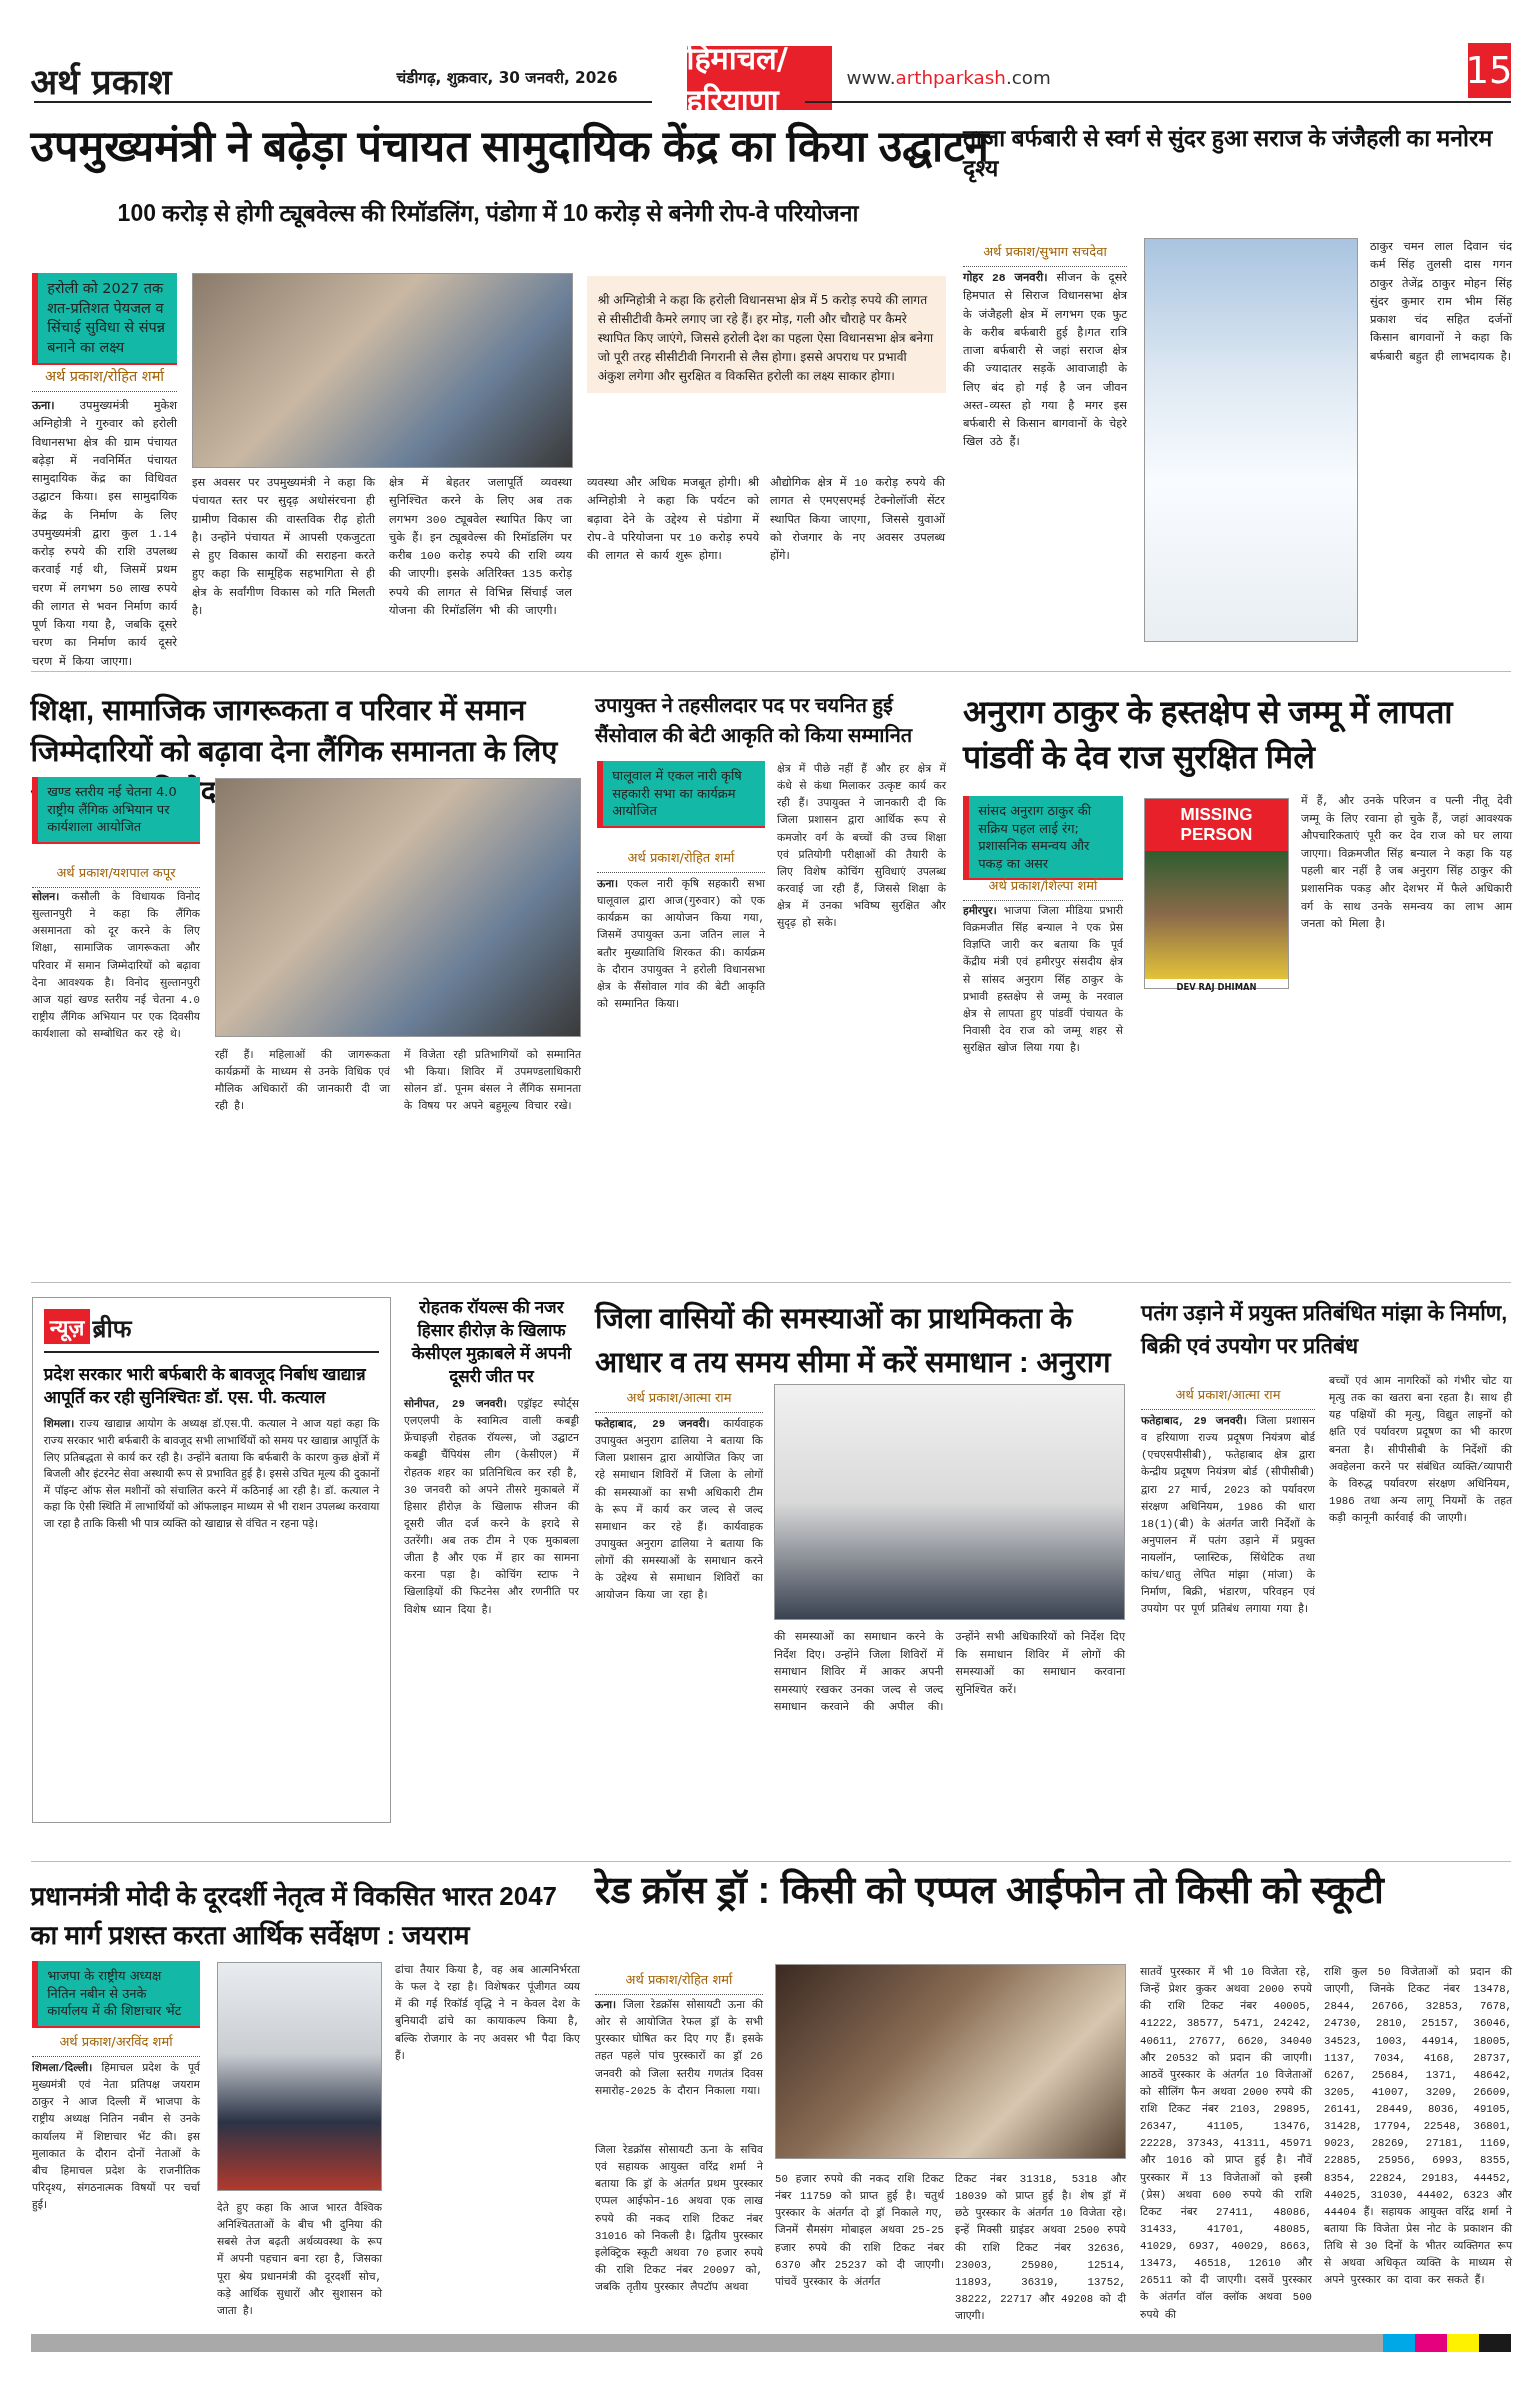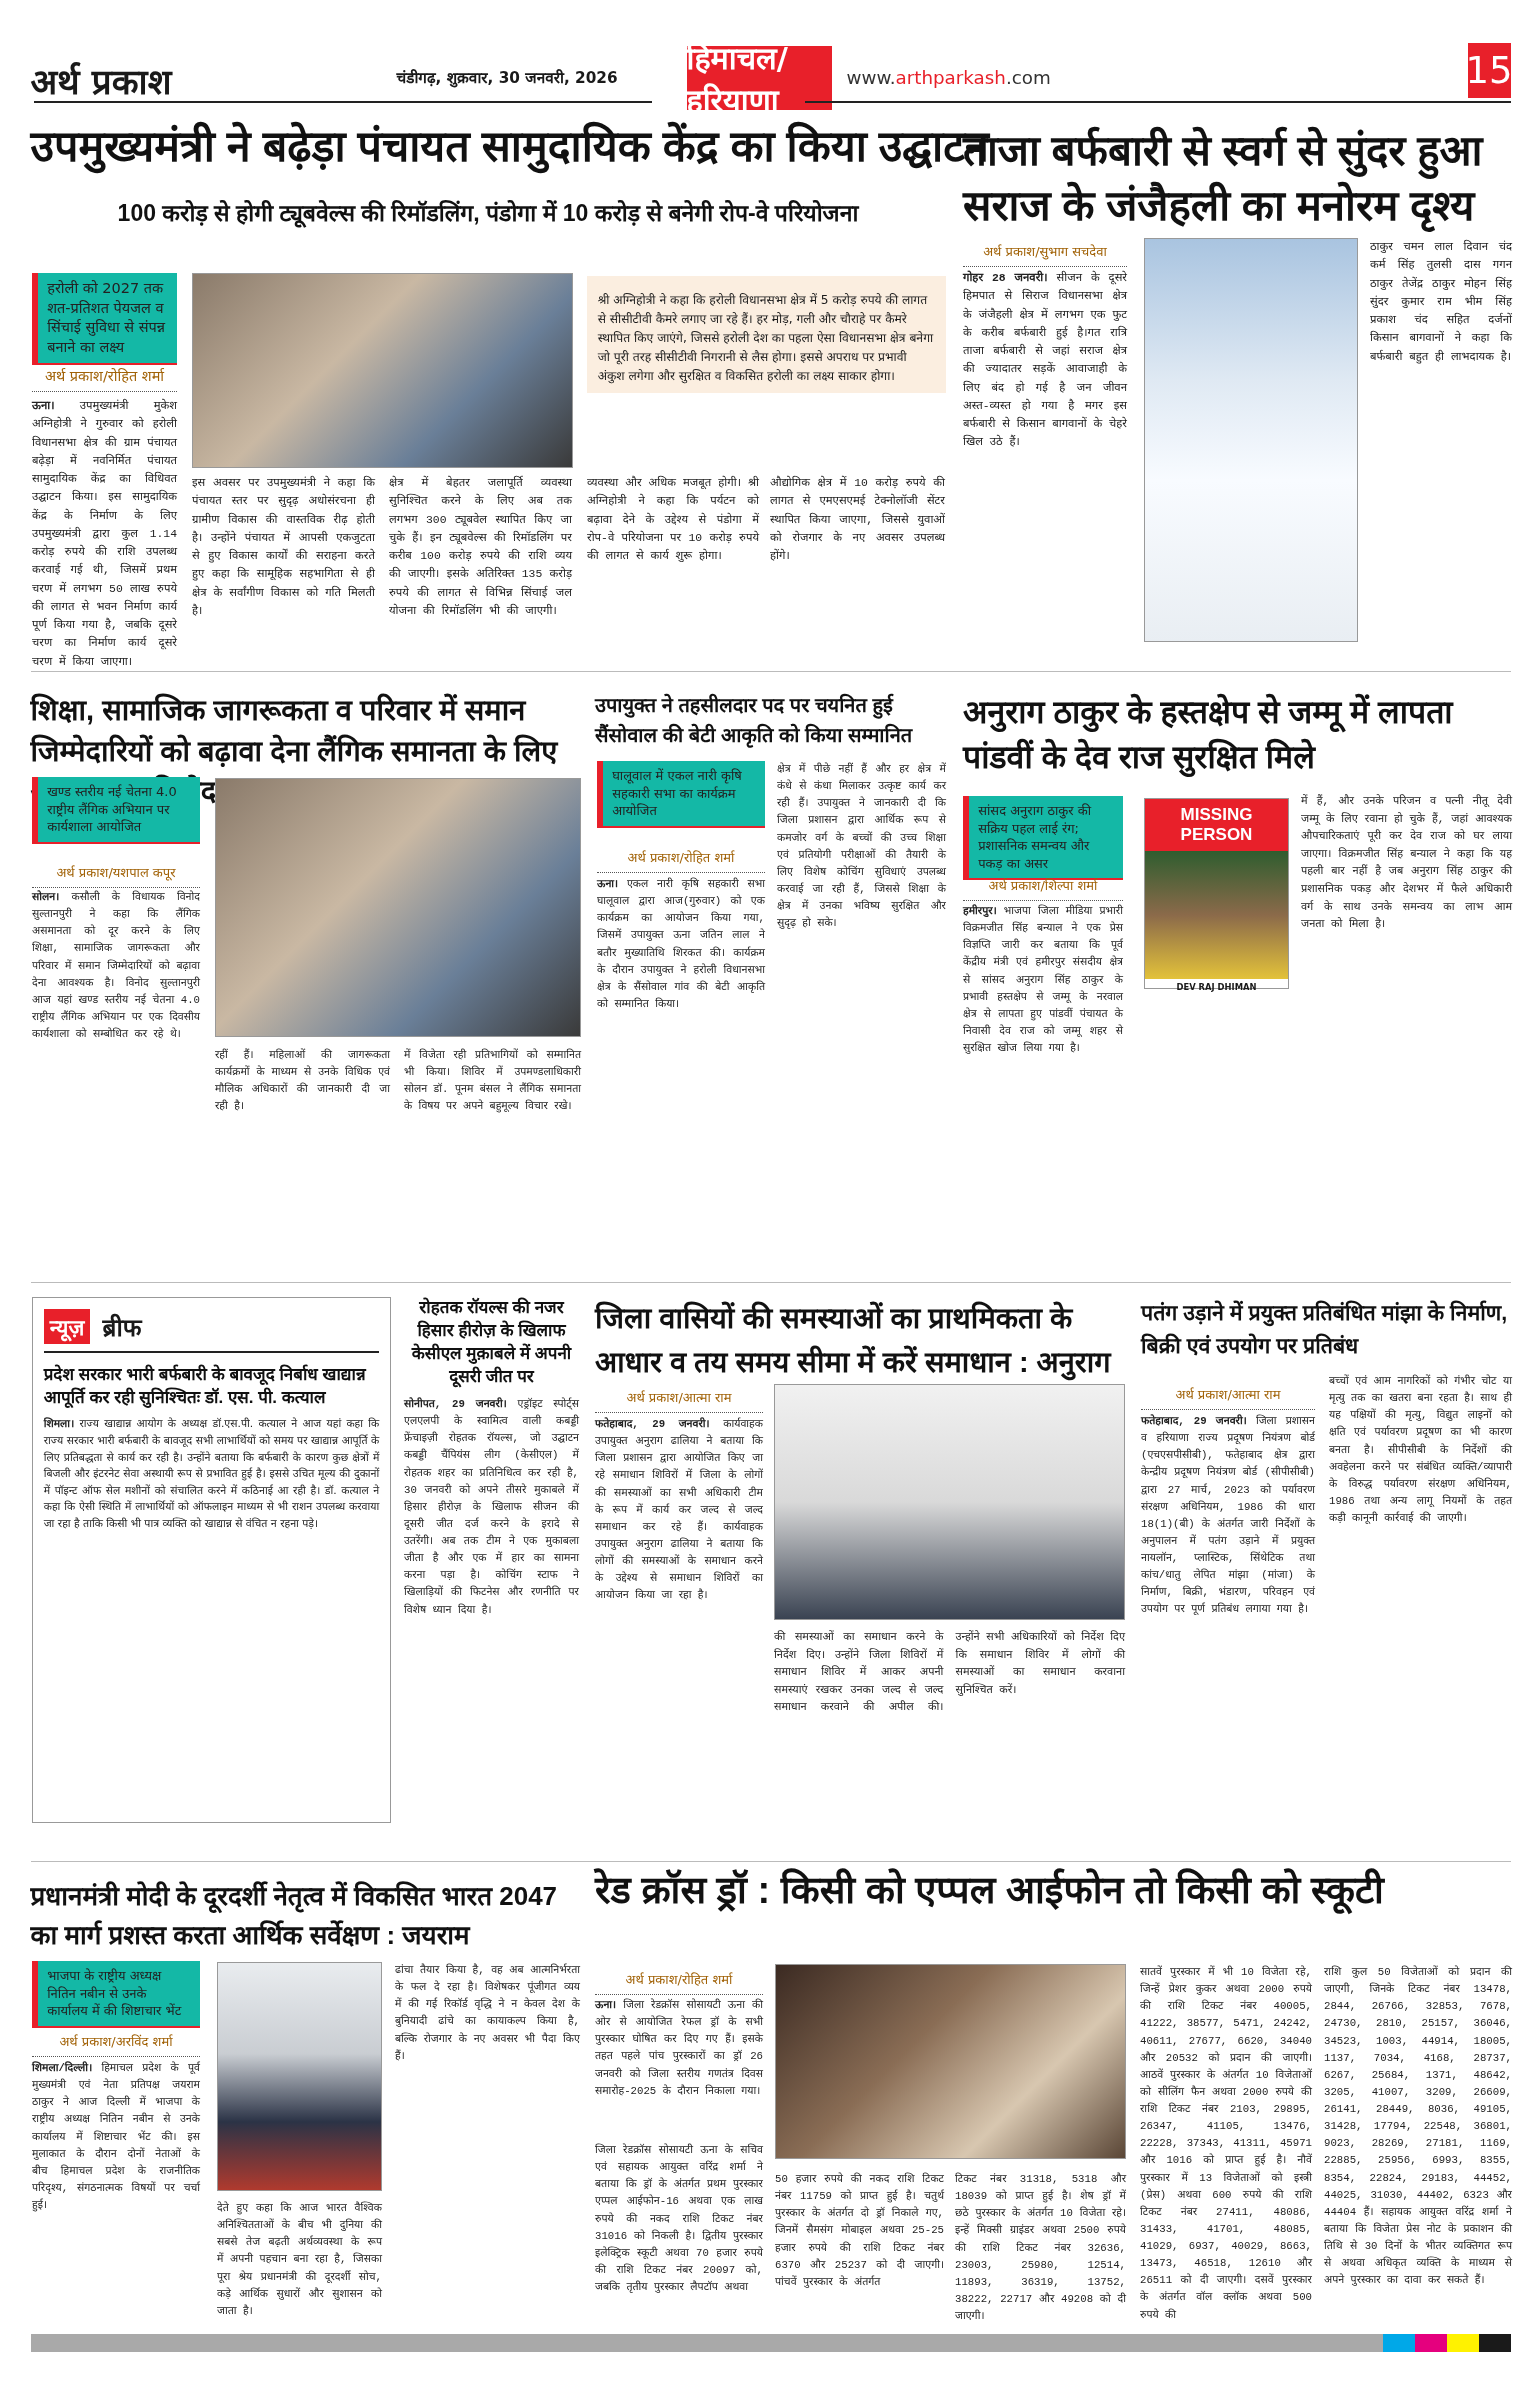--- a/index.html
+++ b/index.html
@@ -19,21 +19,21 @@
 .sidebox{background:#14b8a6;border-left:6.1px solid #e8202a;border-bottom:2.3px solid #e8202a;padding:6.1px 9.2px;font-size:14.5px;line-height:1.35;color:#222;font-family:"DejaVu Sans",sans-serif}
 .byline{text-align:center;font-size:14.5px;color:#a16207;padding:6.1px 0;border-bottom:0.8px dotted #555;font-family:"DejaVu Sans",sans-serif}
 .photo{background:linear-gradient(135deg,#8a7a6a,#c9b8a3 40%,#6a7f98 70%,#3a3a3a);border:0.8px solid #999}
 .photo.snow{background:linear-gradient(180deg,#a9c4e0 0%,#dfe9f3 35%,#f8fbff 60%,#e9eef3 100%)}
 .photo.meet{background:linear-gradient(180deg,#f1f1f1,#d9d9d9 50%,#3a4352)}
 .redbox{background:#fbeee0;padding:7.6px 10.7px}
 .redbox .hd{background:#e8202a;color:#fff;font-weight:bold;text-align:center;font-size:20px;line-height:1.25;padding:6.1px}
 .redbox .tx{font-size:12.2px;line-height:1.55;margin-top:7.6px;font-family:"DejaVu Sans",sans-serif}
 .missing{background:#e8202a;color:#fff;font-weight:bold;font-size:17px;text-align:center;padding:6.1px 0;font-family:"Liberation Sans",sans-serif}
 .brief{border:1.5px solid #999;padding:10.7px}
-.brief-logo{display:flex;align-items:center;gap:12px;padding-bottom:7.6px;border-bottom:2.3px solid #222}
+.brief-logo{display:flex;align-items:flex-end;gap:2px;padding-bottom:7.6px;border-bottom:2.3px solid #222}
 .brief-logo .n{background:#e8202a;color:#fff;font-weight:bold;font-size:21.4px;padding:3.1px 6.1px}
 .brief-logo .b{font-weight:bold;font-size:24.4px}
 .colorbar{left:30.5px;top:2334px;width:1480px;height:18.3px;display:flex}
 .colorbar .g{flex:1;background:#a9a9a9}
 .colorbar .c{width:32px}
 </style>
 </head>
 <body>
 
 <div class="abs masthead">
@@ -53,21 +53,21 @@
 <div class="abs body" style="left:32px;top:397px;width:145px"><b>ऊना।</b> <span>उपमुख्यमंत्री मुकेश अग्निहोत्री ने गुरुवार को हरोली विधानसभा क्षेत्र की ग्राम पंचायत बढ़ेड़ा में नवनिर्मित पंचायत सामुदायिक केंद्र का विधिवत उद्घाटन किया। इस सामुदायिक केंद्र के निर्माण के लिए उपमुख्यमंत्री द्वारा कुल 1.14 करोड़ रुपये की राशि उपलब्ध करवाई गई थी, जिसमें प्रथम चरण में लगभग 50 लाख रुपये की लागत से भवन निर्माण कार्य पूर्ण किया गया है, जबकि दूसरे चरण का निर्माण कार्य दूसरे चरण में किया जाएगा।</span></div>
 <div class="abs photo" style="left:192px;top:273px;width:381px;height:195px"></div>
 <div class="abs body" style="left:192px;top:474px;width:183px">इस अवसर पर उपमुख्यमंत्री ने कहा कि पंचायत स्तर पर सुदृढ़ अधोसंरचना ही ग्रामीण विकास की वास्तविक रीढ़ होती है। उन्होंने पंचायत में आपसी एकजुटता से हुए विकास कार्यों की सराहना करते हुए कहा कि सामूहिक सहभागिता से ही क्षेत्र के सर्वांगीण विकास को गति मिलती है।</div>
 <div class="abs body" style="left:389px;top:474px;width:183px">क्षेत्र में बेहतर जलापूर्ति व्यवस्था सुनिश्चित करने के लिए अब तक लगभग 300 ट्यूबवेल स्थापित किए जा चुके हैं। इन ट्यूबवेल्स की रिमॉडलिंग पर करीब 100 करोड़ रुपये की राशि व्यय की जाएगी। इसके अतिरिक्त 135 करोड़ रुपये की लागत से विभिन्न सिंचाई जल योजना की रिमॉडलिंग भी की जाएगी।</div>
 <div class="abs redbox" style="left:587px;top:276px;width:359px">
   <div class="tx">श्री अग्निहोत्री ने कहा कि हरोली विधानसभा क्षेत्र में 5 करोड़ रुपये की लागत से सीसीटीवी कैमरे लगाए जा रहे हैं। हर मोड़, गली और चौराहे पर कैमरे स्थापित किए जाएंगे, जिससे हरोली देश का पहला ऐसा विधानसभा क्षेत्र बनेगा जो पूरी तरह सीसीटीवी निगरानी से लैस होगा। इससे अपराध पर प्रभावी अंकुश लगेगा और सुरक्षित व विकसित हरोली का लक्ष्य साकार होगा।</div>
 </div>
 <div class="abs body" style="left:587px;top:474px;width:172px">व्यवस्था और अधिक मजबूत होगी। श्री अग्निहोत्री ने कहा कि पर्यटन को बढ़ावा देने के उद्देश्य से पंडोगा में रोप-वे परियोजना पर 10 करोड़ रुपये की लागत से कार्य शुरू होगा।</div>
 <div class="abs body" style="left:770px;top:474px;width:175px">औद्योगिक क्षेत्र में 10 करोड़ रुपये की लागत से एमएसएमई टेक्नोलॉजी सेंटर स्थापित किया जाएगा, जिससे युवाओं को रोजगार के नए अवसर उपलब्ध होंगे।</div>
 
-<div class="abs hl" style="left:963px;top:124px;width:549px;font-size:42px;line-height:1.3">ताजा बर्फबारी से स्वर्ग से सुंदर हुआ सराज के जंजैहली का मनोरम दृश्य</div>
+<div class="abs hl" style="left:963px;top:124px;width:549px;font-size:23px;line-height:1.3">ताजा बर्फबारी से स्वर्ग से सुंदर हुआ सराज के जंजैहली का मनोरम दृश्य</div>
 <div class="abs byline" style="left:963px;top:236px;width:164px;font-size:13px">अर्थ प्रकाश/सुभाग सचदेवा</div>
 <div class="abs body" style="left:963px;top:269px;width:164px"><b>गोहर 28 जनवरी।</b> <span>सीजन के दूसरे हिमपात से सिराज विधानसभा क्षेत्र के जंजैहली क्षेत्र में लगभग एक फुट के करीब बर्फबारी हुई है।गत रात्रि ताजा बर्फबारी से जहां सराज क्षेत्र की ज्यादातर सड़कें आवाजाही के लिए बंद हो गई है जन जीवन अस्त-व्यस्त हो गया है मगर इस बर्फबारी से किसान बागवानों के चेहरे खिल उठे हैं।</span></div>
 <div class="abs photo snow" style="left:1144px;top:238px;width:214px;height:404px"></div>
 <div class="abs body" style="left:1370px;top:238px;width:142px">ठाकुर चमन लाल दिवान चंद कर्म सिंह तुलसी दास गगन ठाकुर तेजेंद्र ठाकुर मोहन सिंह सुंदर कुमार राम भीम सिंह प्रकाश चंद सहित दर्जनों किसान बागवानों ने कहा कि बर्फबारी बहुत ही लाभदायक है।</div>
 
 <div class="abs" style="left:30.5px;top:671px;width:1480px;height:0.8px;background:#bbb"></div>
 
 <div class="abs hl" style="left:30.5px;top:690px;width:549px;font-size:29px;line-height:1.4">शिक्षा, सामाजिक जागरूकता व परिवार में समान जिम्मेदारियों को बढ़ावा देना लैंगिक समानता के लिए आवश्यक : विनोद</div>
 <div class="abs sidebox" style="left:32px;top:777px;width:168px;font-size:13px">खण्ड स्तरीय नई चेतना 4.0 राष्ट्रीय लैंगिक अभियान पर कार्यशाला आयोजित</div>
 <div class="abs byline" style="left:32px;top:857px;width:168px;font-size:13px">अर्थ प्रकाश/यशपाल कपूर</div>

